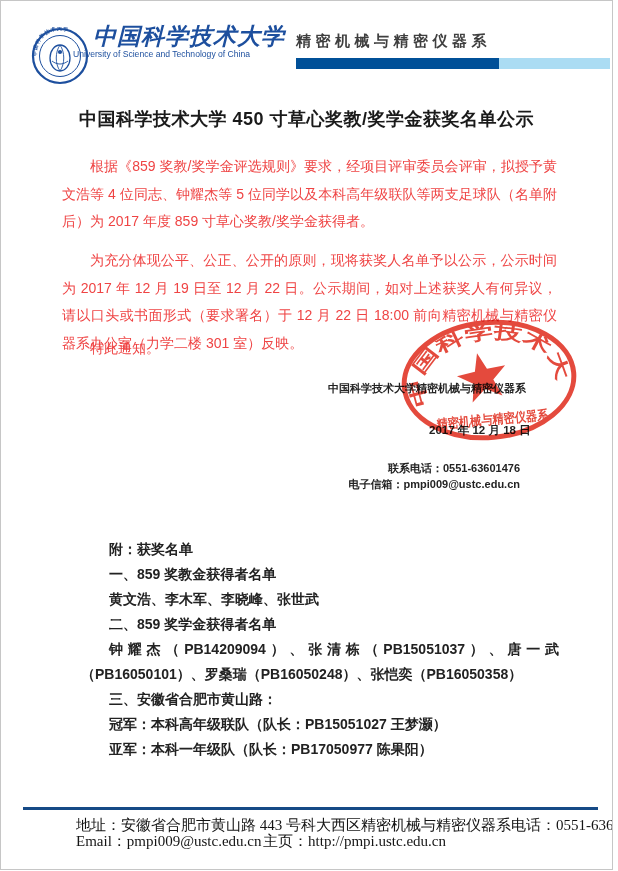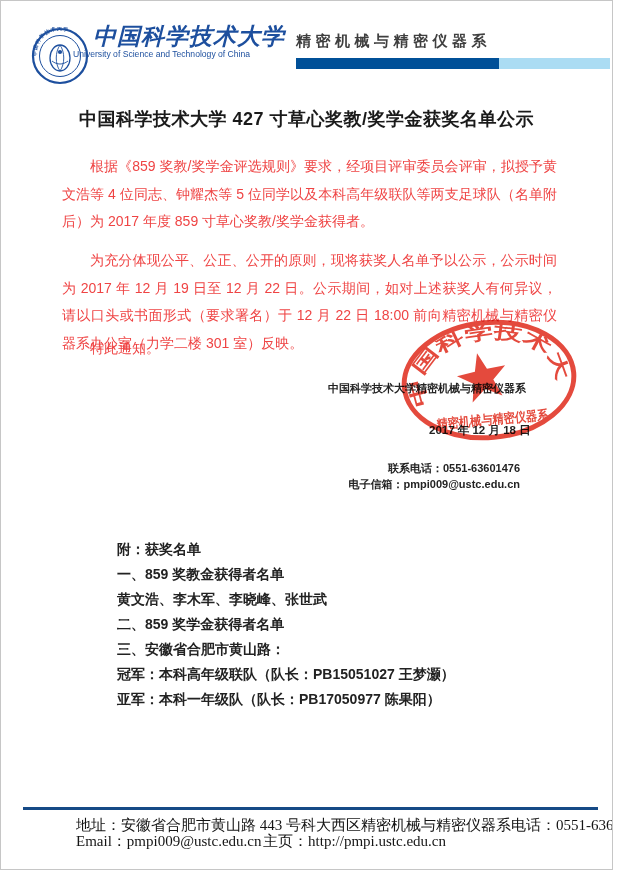--- a/index.html
+++ b/index.html
@@ -62,21 +62,21 @@
   }
   .contact-line{
     position:absolute; right:92px;
     font-size:11px; font-weight:600; color:#232323; white-space:nowrap;
   }
   .contact-phone{ top:460px; }
   .contact-email{ top:476px; }
 
   
   .appendix{
-    position:absolute; top:536px; left:88px; width:478px;
+    position:absolute; top:536px; left:80px; width:478px;
     font-size:14px; line-height:25px; font-weight:600; color:#222222;
   }
   .appendix p{ text-indent:2em; text-align:justify; }
 
   
   .seal{
     position:absolute; left:398px; top:317px; width:180px; height:124px;
     mix-blend-mode:multiply; opacity:0.92; pointer-events:none;
   }
 
@@ -114,37 +114,38 @@
   </svg>
   <div class="logo-cn">中国科学技术大学</div>
   <div class="logo-en">University of Science and Technology of China</div>
 
   <div class="dept-name">精密机械与精密仪器系</div>
   <div class="dept-bar">
     <span class="seg-dark"></span>
     <span class="seg-light"></span>
   </div>
 
-  <h1 class="doc-title">中国科学技术大学 427 寸草心奖教/奖学金获奖名单公示</h1>
+  <h1 class="doc-title">中国科学技术大学 450 寸草心奖教/奖学金获奖名单公示</h1>
 
   <p class="para p1">根据《859 奖教/奖学金评选规则》要求，经项目评审委员会评审，拟授予黄文浩等 4 位同志、钟耀杰等 5 位同学以及本科高年级联队等两支足球队（名单附后）为 2017 年度 859 寸草心奖教/奖学金获得者。</p>
   <p class="para p2">为充分体现公平、公正、公开的原则，现将获奖人名单予以公示，公示时间为 2017 年 12 月 19 日至 12 月 22 日。公示期间，如对上述获奖人有何异议，请以口头或书面形式（要求署名）于 12 月 22 日 18:00 前向精密机械与精密仪器系办公室（力学二楼 301 室）反映。</p>
   <p class="para p3">特此通知。</p>
 
   <div class="sig-org">中国科学技术大学精密机械与精密仪器系</div>
   <div class="sig-date">2017 年 12 月 18 日</div>
 
   <div class="contact-line contact-phone"><span>联系电话：</span><span>0551-63601476</span></div>
   <div class="contact-line contact-email"><span>电子信箱：</span><span>pmpi009@ustc.edu.cn</span></div>
 
   <div class="appendix">
     <p>附：获奖名单</p>
     <p>一、859 奖教金获得者名单</p>
     <p>黄文浩、李木军、李晓峰、张世武</p>
     <p>二、859 奖学金获得者名单</p>
+    <p>钟耀杰（PB14209094）、张清栋（PB15051037）、唐一武（PB16050101）、罗桑瑞（PB16050248）、张恺奕（PB16050358）</p>
     <p>三、安徽省合肥市黄山路：</p>
     <p>冠军：本科高年级联队（队长：PB15051027 王梦灏）</p>
     <p>亚军：本科一年级队（队长：PB17050977 陈果阳）</p>
   </div>
 
   <svg class="seal" viewBox="0 0 180 124">
     <g transform="rotate(-5 90 62)">
       <ellipse cx="90" cy="62" rx="85" ry="57.5" fill="none" stroke="#e23a2c" stroke-width="5"></ellipse>
       <path transform="rotate(-8 84 60)" d="M84,34 L90.2,51.5 L108.7,52 L94,63.2 L99.3,81 L84,70.5 L68.7,81 L74,63.2 L59.3,52 L77.8,51.5 Z" fill="#e23a2c"></path>
       <defs>

